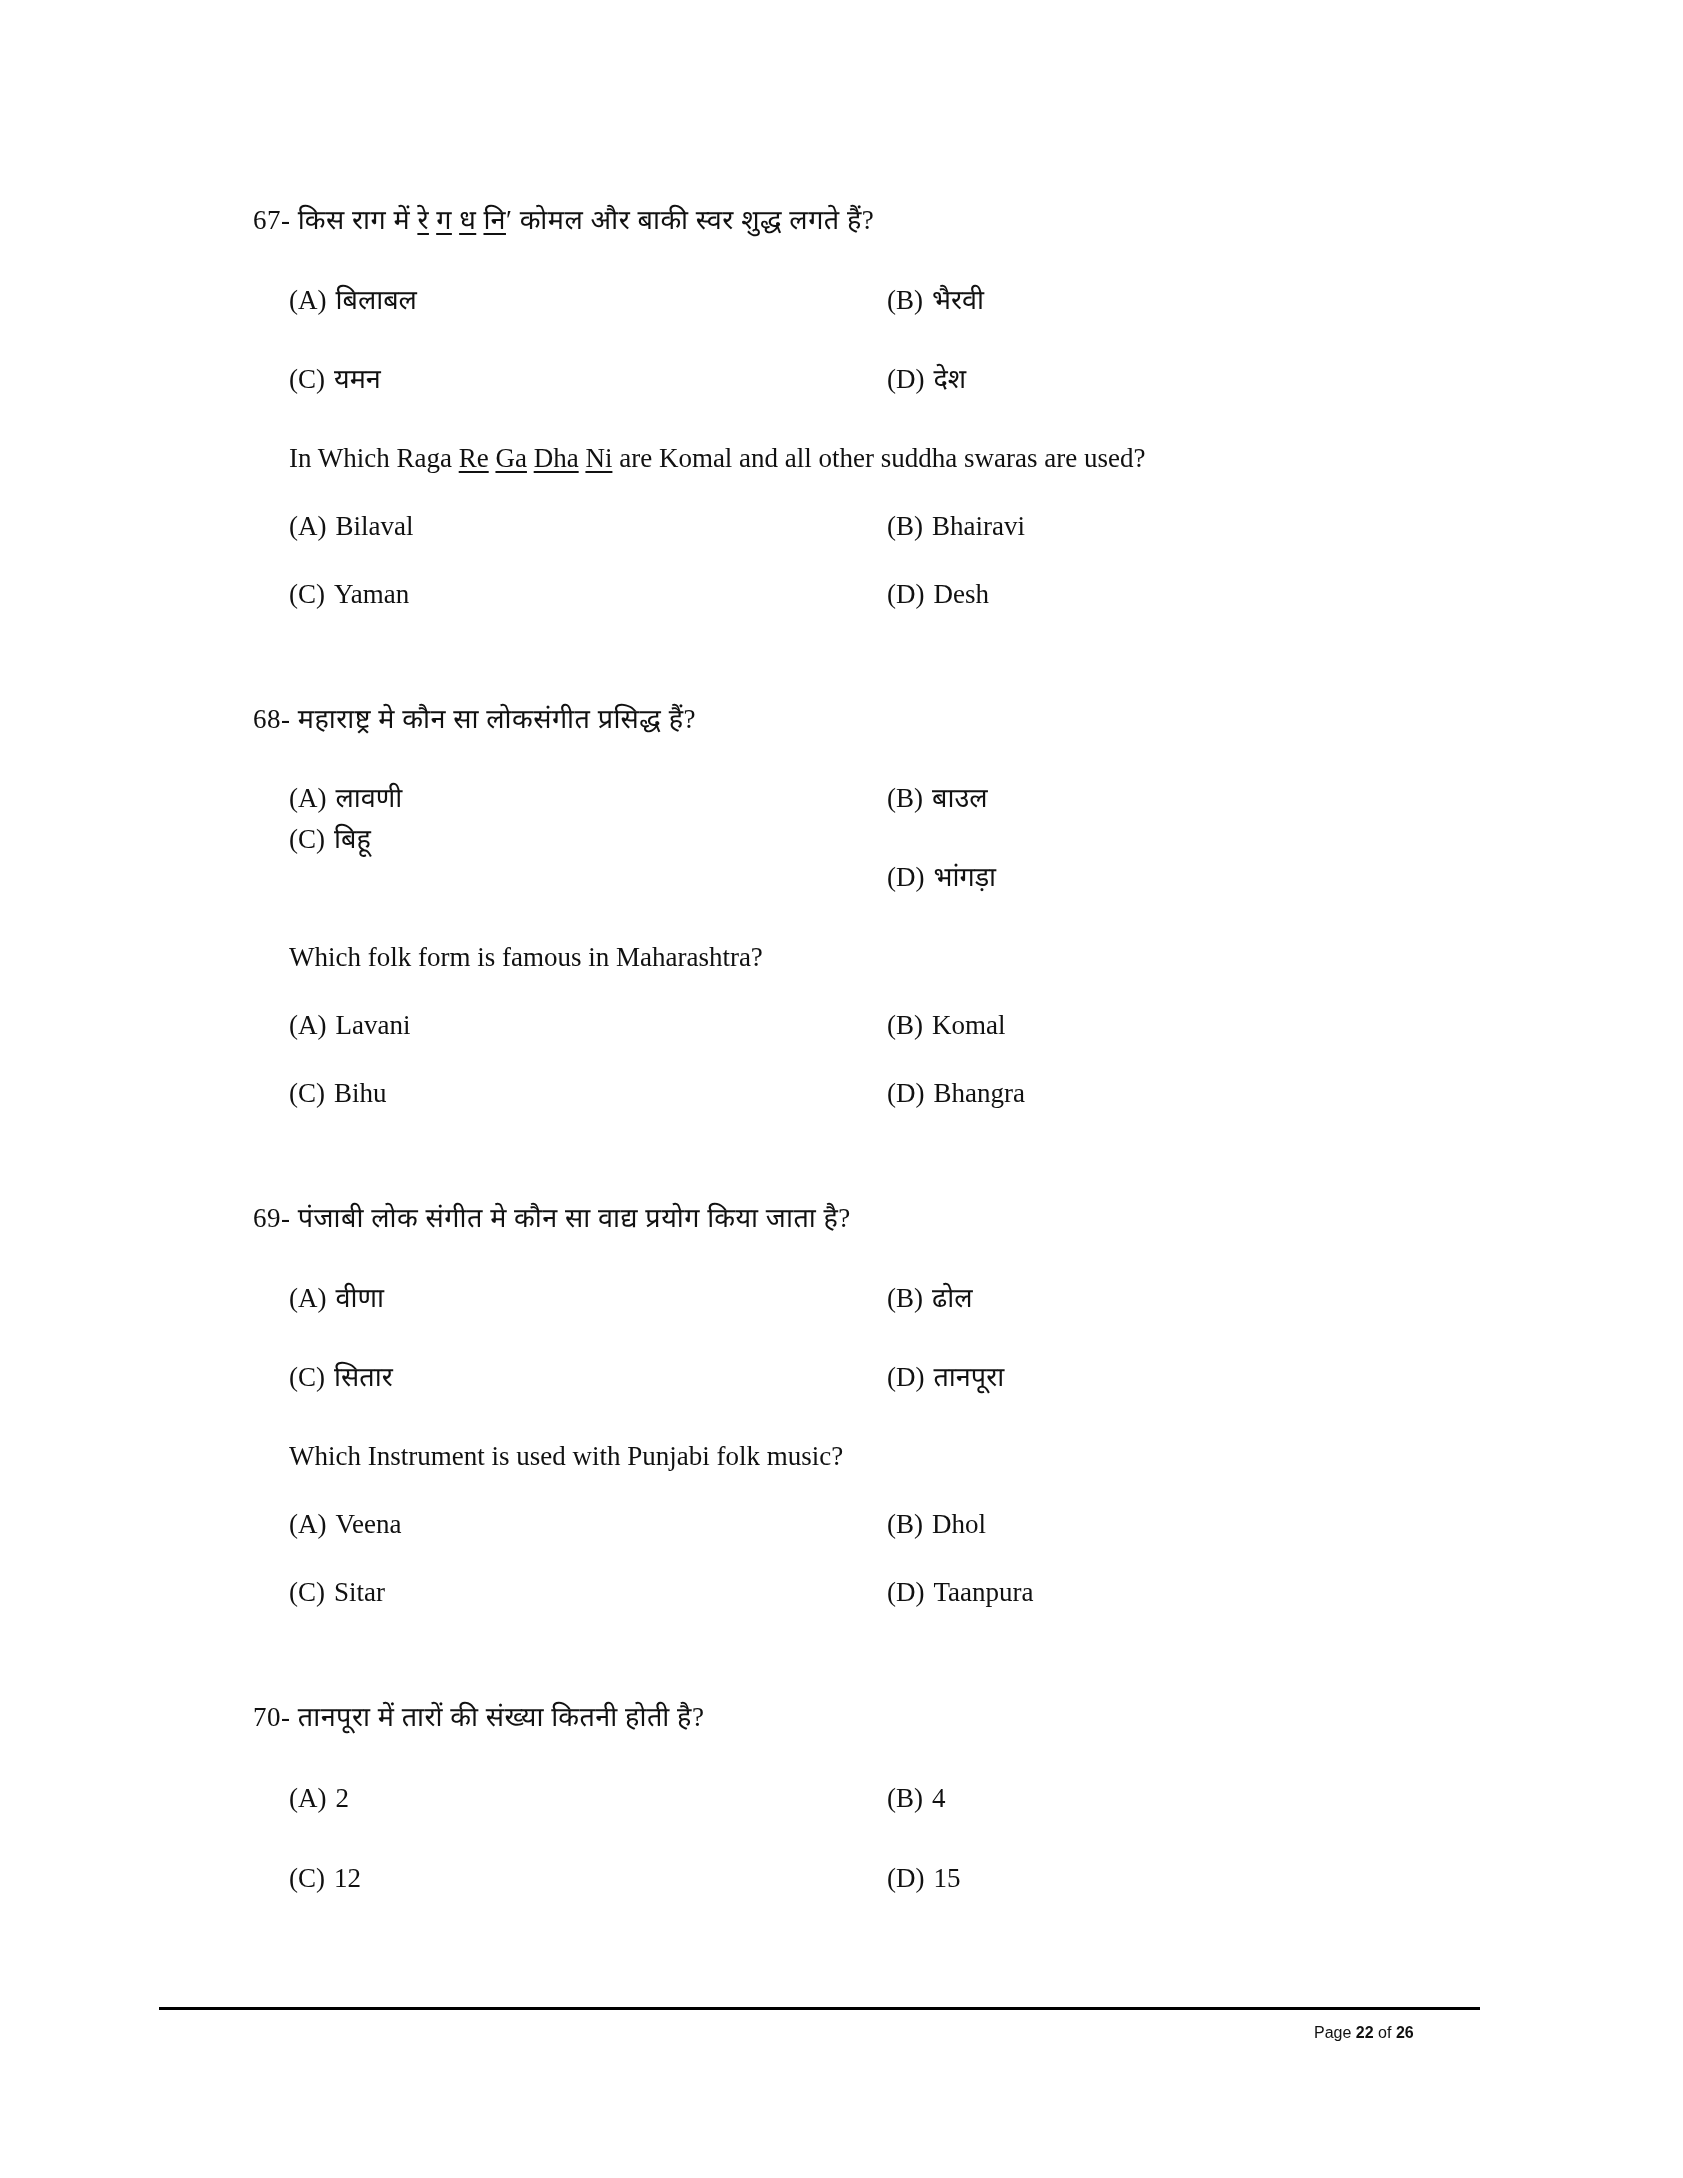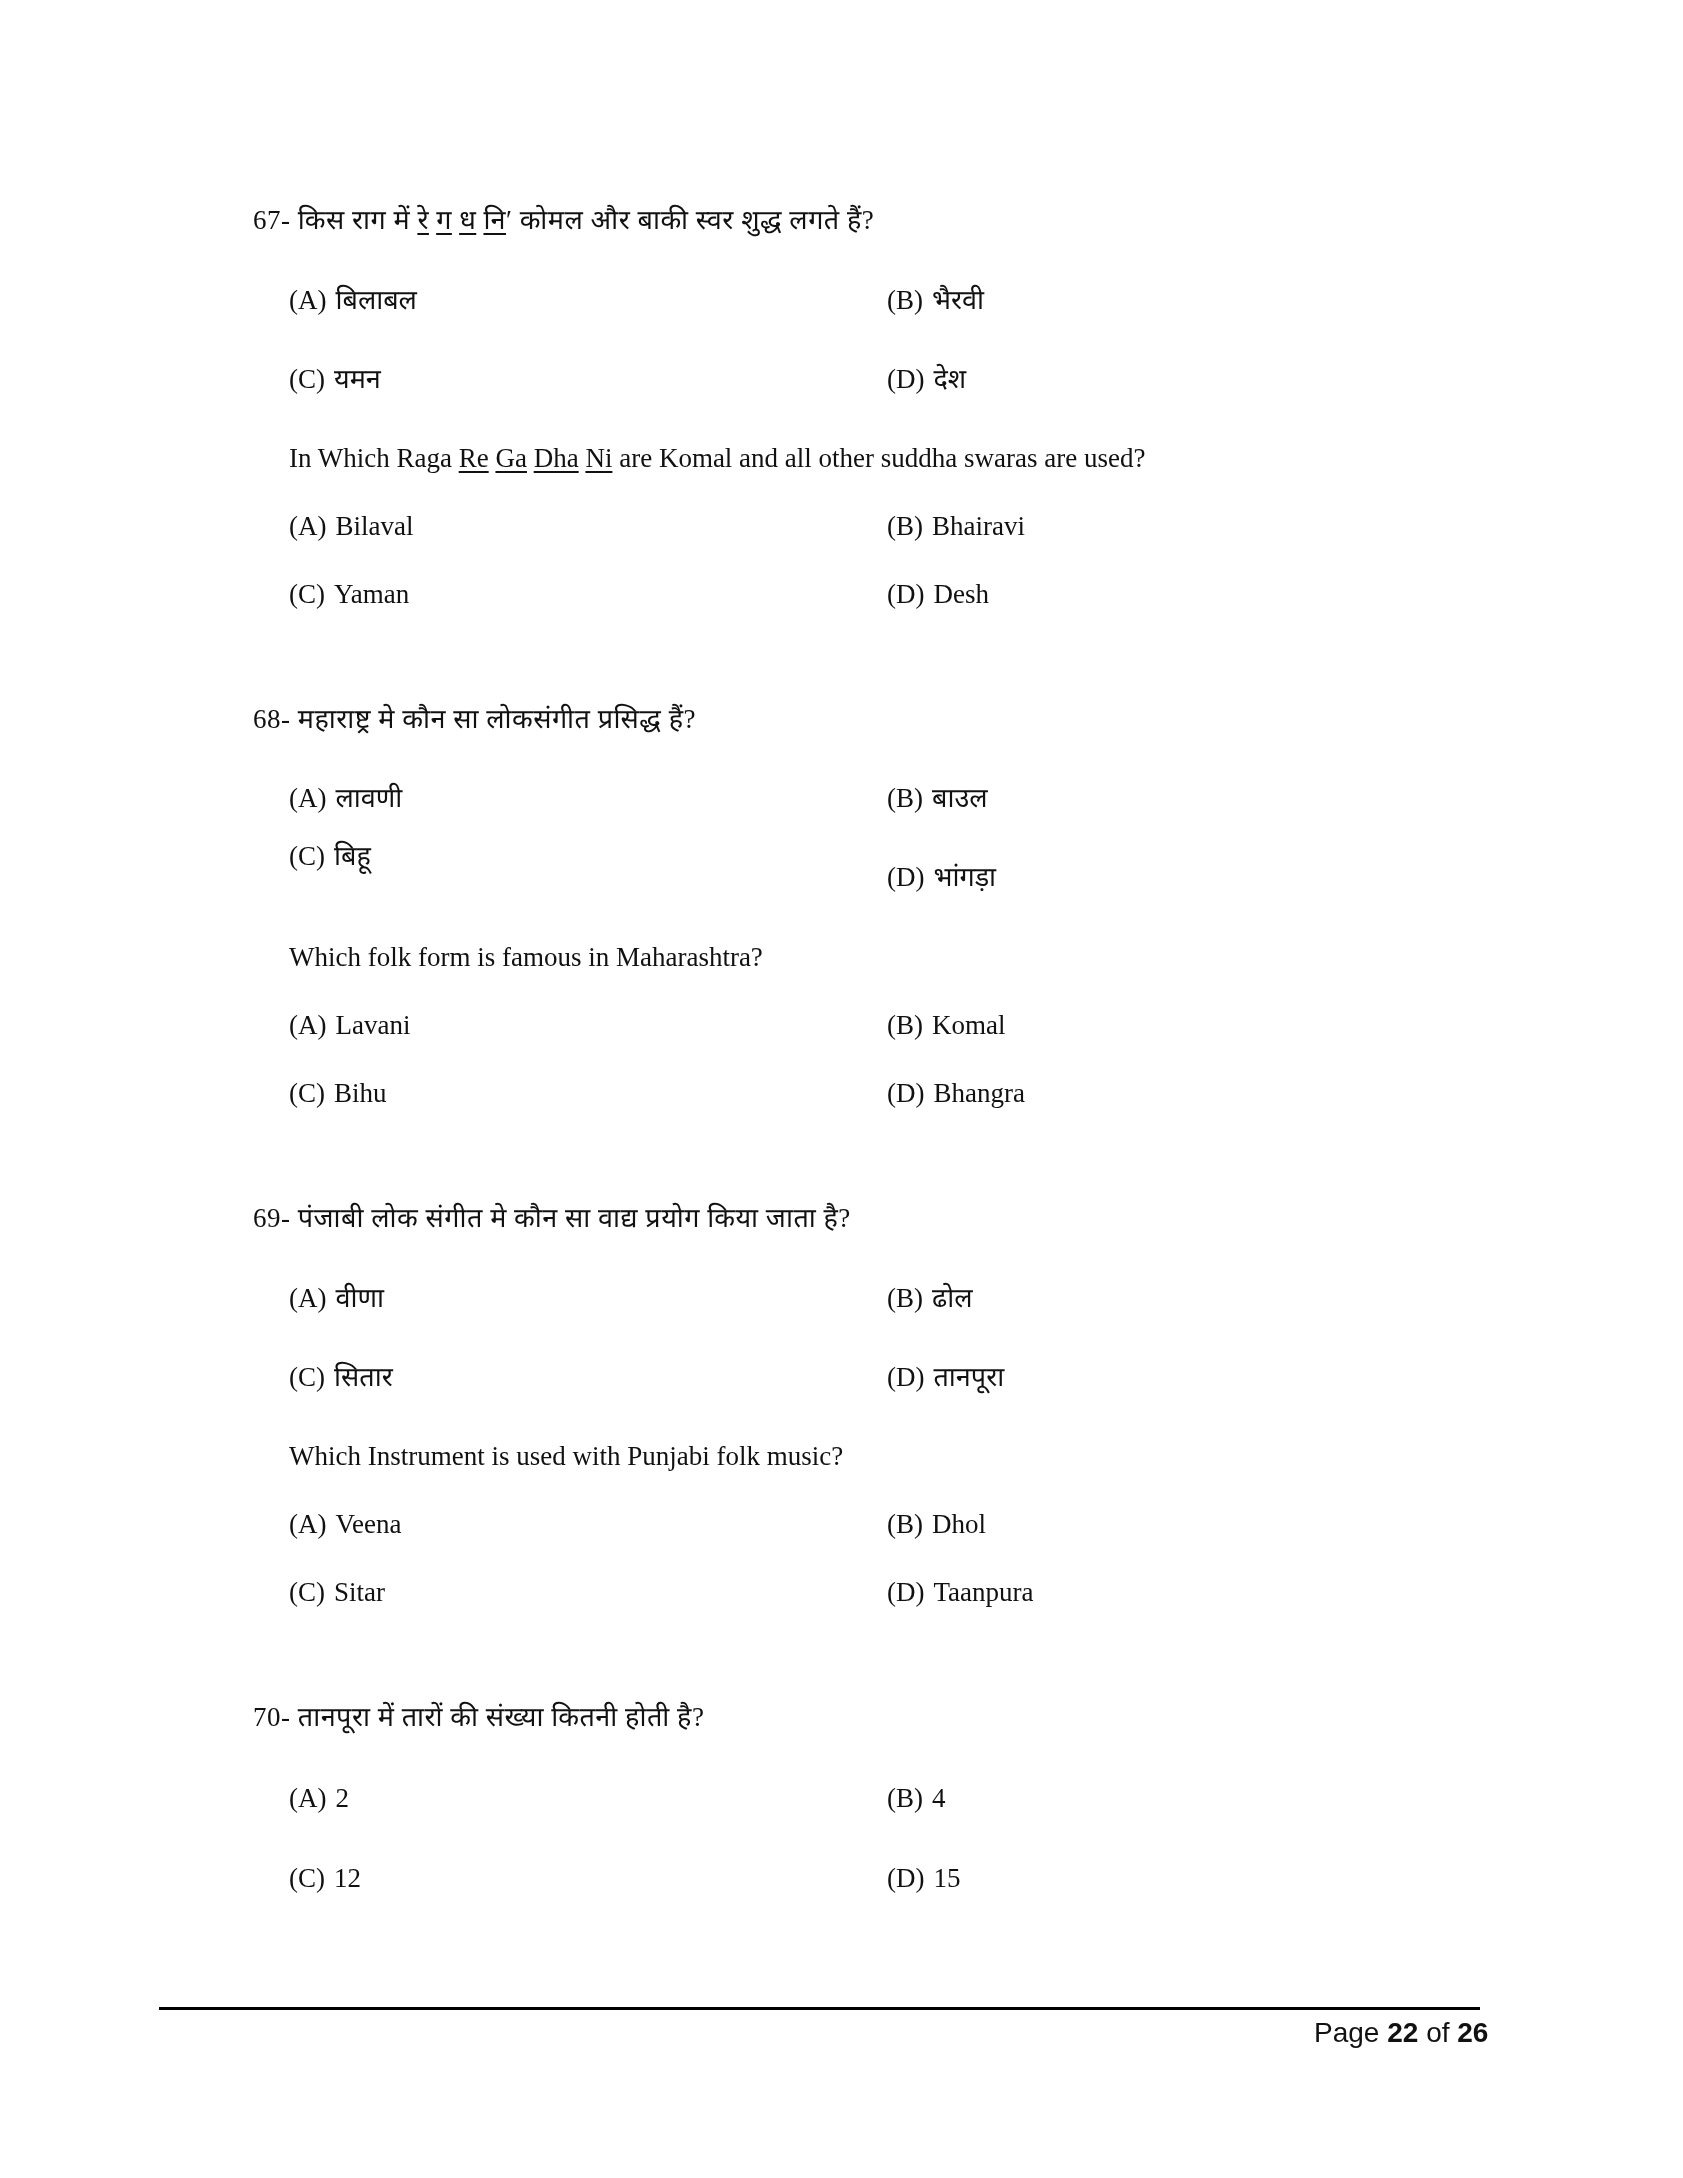--- a/index.html
+++ b/index.html
@@ -7,21 +7,21 @@
          font-family:"Liberation Serif", "DejaVu Serif", serif; color:#111; }
   .line { position:absolute; white-space:nowrap; font-size:27px; line-height:36px; }
   .stem-hi { left:253px; letter-spacing:0.5px; }
   .stem-en { left:289px; }
   .opt-l { left:289px; }
   .opt-r { left:887px;text-align:right; }
   .opt-key { margin-right:9px; }
   .u { text-decoration:underline; text-underline-offset:4px; }
   .rule { position:absolute; left:159px; top:2007px; width:1321px; height:3px; background:#000; }
   .footer { position:absolute; left:1314px; top:2018px; font-family:"Liberation Sans","DejaVu Sans",sans-serif;
-            font-size:28px; line-height:30px; color:#111; white-space:nowrap; }
+            font-size:16px; line-height:30px; color:#111; white-space:nowrap; }
   .footer b { font-weight:bold; }
 </style>
 </head>
 <body>
 
 <div class="line stem-hi" style="top:202px">
   <span>67-</span>
   <span>किस राग में</span>
   <span class="u">रे</span>
   <span class="u">ग</span>
@@ -45,21 +45,21 @@
 <div class="line opt-r" style="top:508px"><span class="opt-key">(B)</span><span>Bhairavi</span></div>
 <div class="line opt-l" style="top:576px"><span class="opt-key">(C)</span><span>Yaman</span></div>
 <div class="line opt-r" style="top:576px"><span class="opt-key">(D)</span><span>Desh</span></div>
 
 <div class="line stem-hi" style="top:701px">
   <span>68-</span>
   <span>महाराष्ट्र मे कौन सा लोकसंगीत प्रसिद्ध हैं?</span>
 </div>
 <div class="line opt-l" style="top:780px"><span class="opt-key">(A)</span><span>लावणी</span></div>
 <div class="line opt-r" style="top:780px"><span class="opt-key">(B)</span><span>बाउल</span></div>
-<div class="line opt-l" style="top:838px"><span class="opt-key">(C)</span><span>बिहू</span></div>
+<div class="line opt-l" style="top:821px"><span class="opt-key">(C)</span><span>बिहू</span></div>
 <div class="line opt-r" style="top:859px"><span class="opt-key">(D)</span><span>भांगड़ा</span></div>
 
 <div class="line stem-en" style="top:939px">Which folk form is famous in Maharashtra?</div>
 <div class="line opt-l" style="top:1007px"><span class="opt-key">(A)</span><span>Lavani</span></div>
 <div class="line opt-r" style="top:1007px"><span class="opt-key">(B)</span><span>Komal</span></div>
 <div class="line opt-l" style="top:1075px"><span class="opt-key">(C)</span><span>Bihu</span></div>
 <div class="line opt-r" style="top:1075px"><span class="opt-key">(D)</span><span>Bhangra</span></div>
 
 <div class="line stem-hi" style="top:1200px">
   <span>69-</span>

